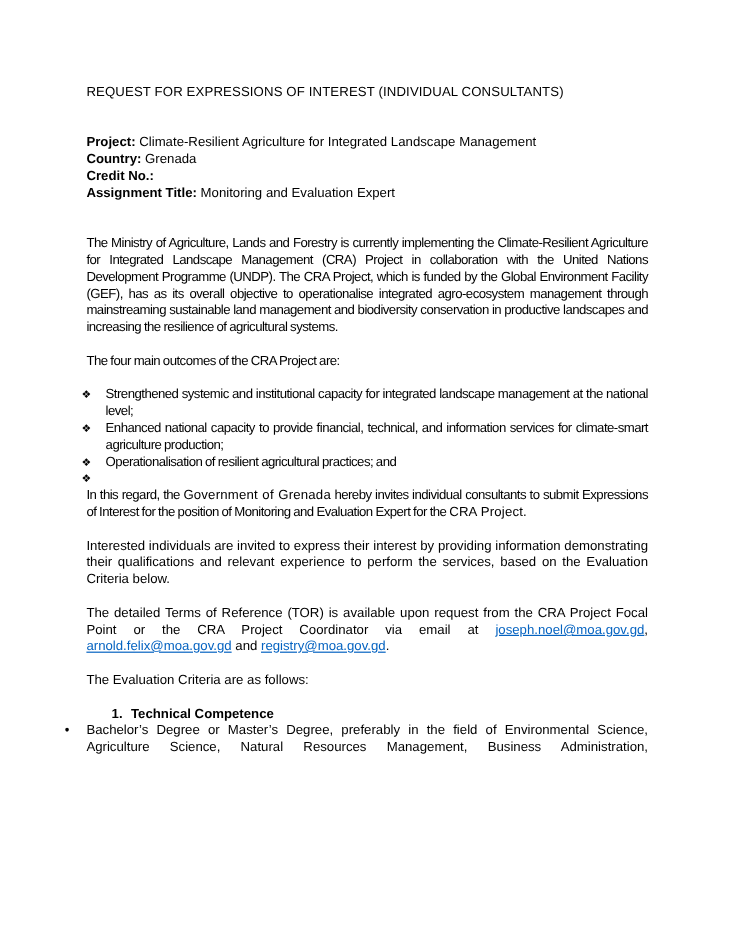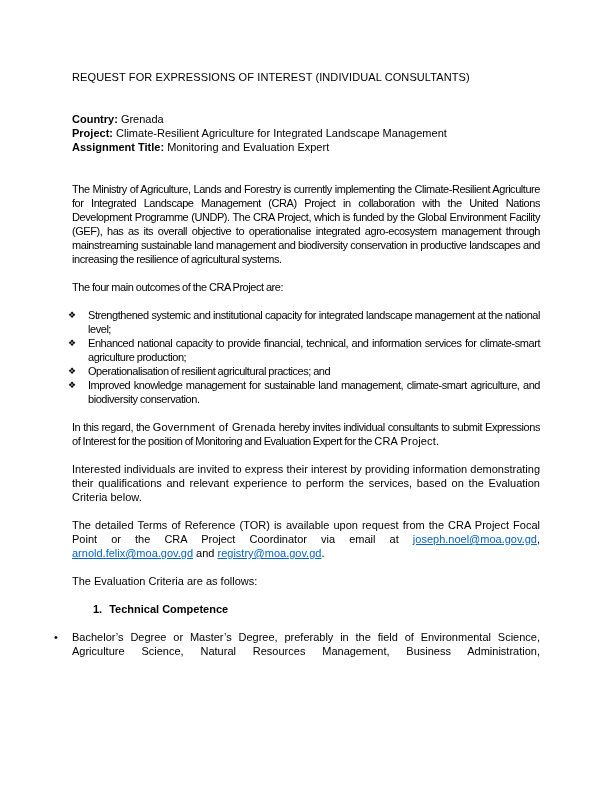--- a/index.html
+++ b/index.html
@@ -34,54 +34,55 @@
   }
   .outcome-marker {
     position: absolute; left: -4px; top: 0;
     font-size: 9px; letter-spacing: 0;
   }
   .link {
     color: var(--link-color, #0563C1);
     text-decoration: underline; cursor: pointer;
   }
   .criteria-line { margin-bottom: 14px; }
-  .sec-heading { font-weight: 700; margin-left: 21px; margin-bottom: 14px; }
+  .sec-heading { font-weight: 700; margin-left: 21px; }
   .sec-num { display: inline-block; }
   .sec-title { display: inline-block; margin-left: 7px; }
   .qual-item {
     position: relative; margin-left: 0; text-align: justify;
     text-align-last: justify;
   }
   .qual-marker {
     position: absolute; left: -18px; top: 0; text-align: left;
   }
 </style>
 </head>
 <body>
 
 <div class="page">
   <div class="content">
 
     <div class="title">REQUEST FOR EXPRESSIONS OF INTEREST (INDIVIDUAL CONSULTANTS)</div>
 
     <div class="meta">
+      <div class="meta-row"><span class="meta-label">Project:</span><span> Climate-Resilient Agriculture for Integrated Landscape Management</span></div>
       <div class="meta-row"><span class="meta-label">Country:</span><span> Grenada</span></div>
-      <div class="meta-row"><span class="meta-label">Project:</span><span> Climate-Resilient Agriculture for Integrated Landscape Management</span></div>
+      <div class="meta-row"><span class="meta-label">Credit No.:</span><span></span></div>
       <div class="meta-row"><span class="meta-label">Assignment Title:</span><span> Monitoring and Evaluation Expert</span></div>
     </div>
 
     <p class="narrow just p-block">The Ministry of Agriculture, Lands and Forestry is currently implementing the Climate-Resilient Agriculture for Integrated Landscape Management (CRA) Project in collaboration with the United Nations Development Programme (UNDP). The CRA Project, which is funded by the Global Environment Facility (GEF), has as its overall objective to operationalise integrated agro-ecosystem management through mainstreaming sustainable land management and biodiversity conservation in productive landscapes and increasing the resilience of agricultural systems.</p>
 
     <p class="narrow p-block">The four main outcomes of the CRA Project are:</p>
 
     <div class="outcomes narrow">
       <div class="outcome-item"><span class="outcome-marker">❖</span><span>Strengthened systemic and institutional capacity for integrated landscape management at the national level;</span></div>
       <div class="outcome-item"><span class="outcome-marker">❖</span><span>Enhanced national capacity to provide financial, technical, and information services for climate-smart agriculture production;</span></div>
       <div class="outcome-item"><span class="outcome-marker">❖</span><span>Operationalisation of resilient agricultural practices; and</span></div>
-      <div class="outcome-item"><span class="outcome-marker">❖</span><span>Improved knowledge management for sustainable land management, climate-smart agriculture, and biodiversity conservation.</span></div>
+      <div class="outcome-item"><span class="outcome-marker">❖</span></div>
     </div>
 
     <p class="narrow just p-block"><span>In this regard, the </span><span class="xb">Government of Grenada</span><span> hereby invites individual consultants to submit Expressions of Interest for the position of Monitoring and Evaluation Expert for the </span><span class="xb">CRA Project</span><span>.</span></p>
 
     <p class="just p-block">Interested individuals are invited to express their interest by providing information demonstrating their qualifications and relevant experience to perform the services, based on the Evaluation Criteria below.</p>
 
     <p class="just p-block"><span>The detailed Terms of Reference (TOR) is available upon request from the CRA Project Focal Point or the CRA Project Coordinator via email at  </span><a class="link">joseph.noel@moa.gov.gd</a><span>, </span><a class="link">arnold.felix@moa.gov.gd</a><span>  and </span><a class="link">registry@moa.gov.gd</a><span>.</span></p>
 
     <p class="criteria-line">The Evaluation Criteria are as follows:</p>
 

